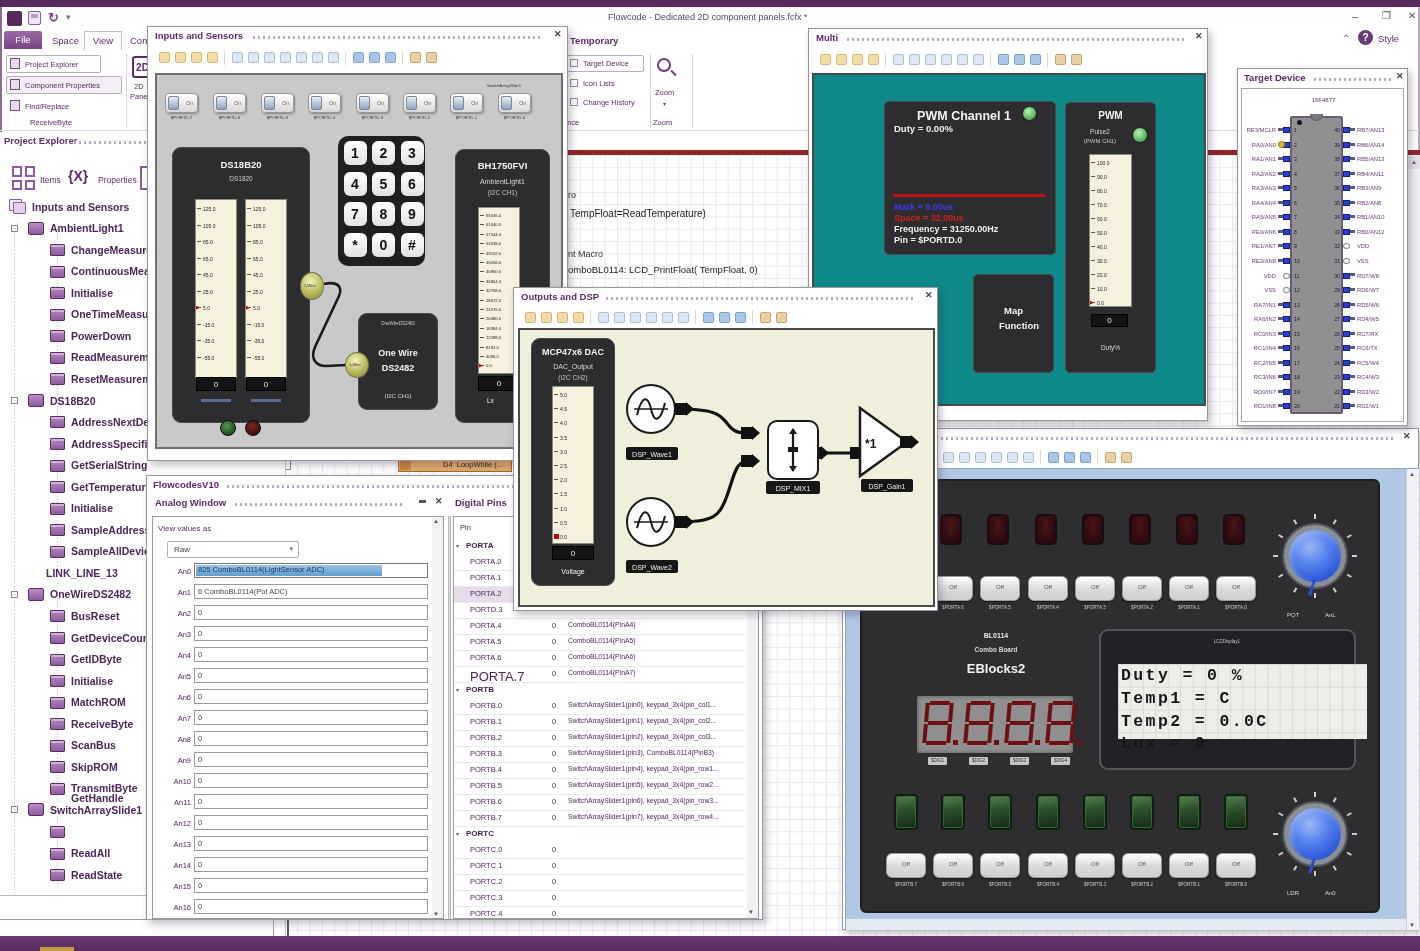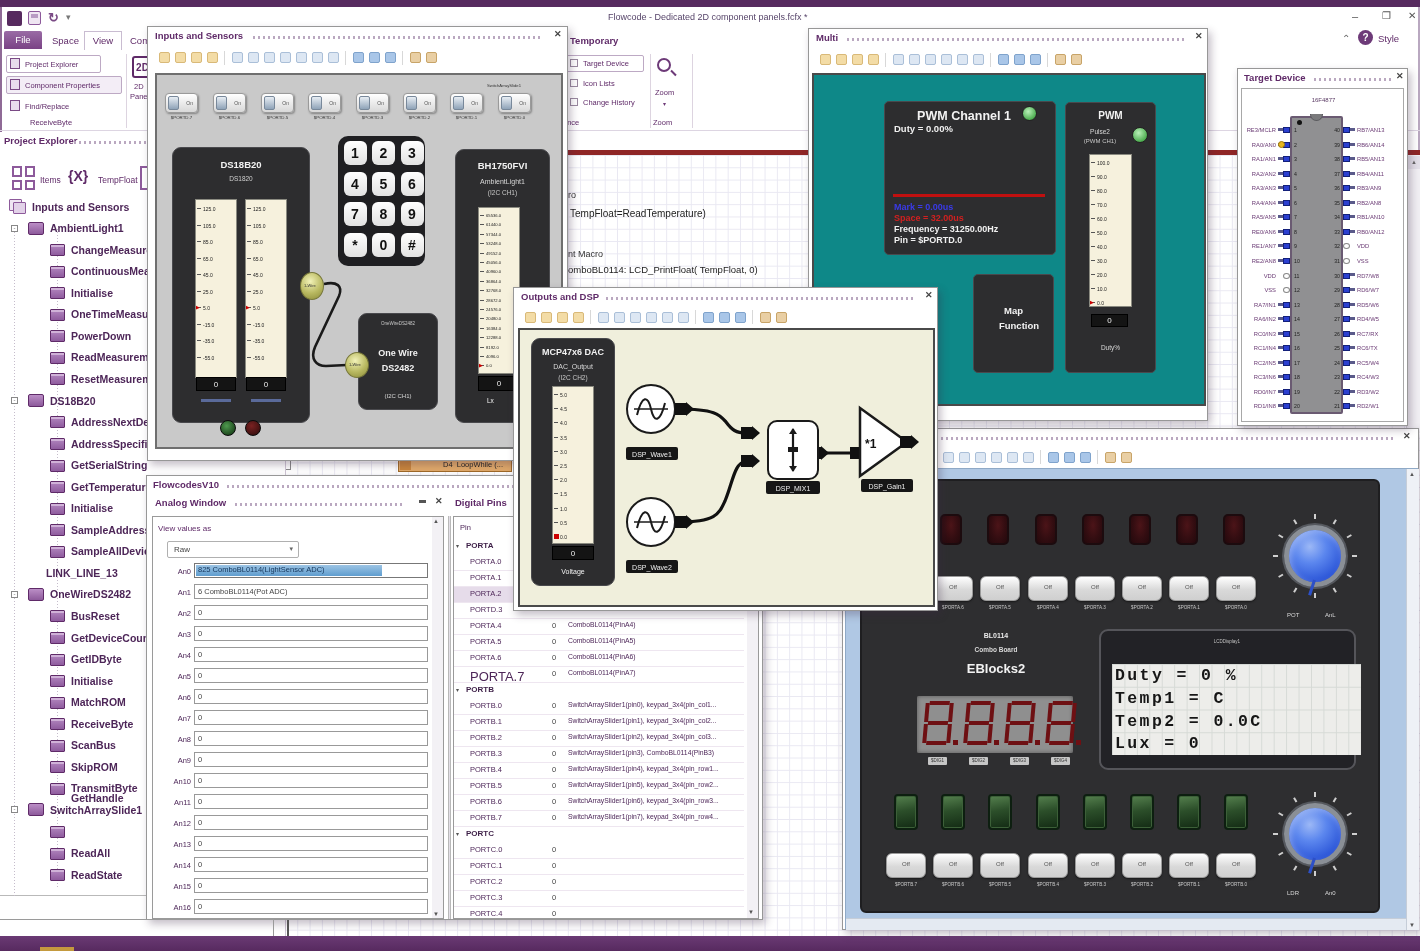--- a/index.html
+++ b/index.html
@@ -124,21 +124,21 @@
   <div class="tt" style="left:4px;top:3px">Project Explorer</div>
   <div class="dots" style="left:74px;top:9px;width:205px"></div>
   <div class="abs" style="left:12px;top:34px;width:24px;height:24px;display:grid;grid-template-columns:10px 10px;grid-gap:3px">
     <div style="border:2px solid #8d5a9b"></div>
         <div style="border:2px solid #8d5a9b"></div>
     <div style="border:2px solid #8d5a9b"></div>
         <div style="border:2px solid #8d5a9b"></div>
   </div>
   <div class="abs purple" style="left:40px;top:43px;font-size:8.5px">Items</div>
   <div class="abs purple" style="left:68px;top:36px;font-size:14px;font-weight:bold">{X}</div>
-  <div class="abs purple" style="left:98px;top:43px;font-size:8.5px">TempFloat</div>
+  <div class="abs purple" style="left:98px;top:43px;font-size:8.5px">Properties</div>
   <div class="abs" style="left:140px;top:34px;width:10px;height:24px;border:2px solid #8d5a9b;border-right:none"></div>
   <div class="abs" style="left:0;top:763px;width:286px;height:1px;background:#b9b9b9"></div>
   <div class="abs" style="left:14px;top:97px;width:1px;height:668px;background:repeating-linear-gradient(#c5bccb 0 1px,rgba(0,0,0,0) 1px 3px)"></div>
   <div class="abs" style="left:57px;top:97px;width:1px;height:660px;background:repeating-linear-gradient(#c5bccb 0 1px,rgba(0,0,0,0) 1px 3px)"></div>
   <div class="abs" style="left:9px;top:67px;width:13px;height:12px;border:1.5px solid #8d5a9b;background:#efe6f2;border-radius:1px"></div>
   <div class="abs" style="left:13px;top:70px;width:13px;height:12px;border:1.5px solid #8d5a9b;background:#e2d2e8;border-radius:1px"></div>
   <div class="trow" style="left:32px;top:64.5px;line-height:21px">Inputs and Sensors</div>
   <div class="texp" style="left:11px;top:93px">-</div>
   <div class="tfold" style="left:28px;top:90px"></div>
   <div class="trow" style="left:50px;top:86.0px;line-height:21px">AmbientLight1</div>
@@ -499,21 +499,21 @@
 <div class="seg" style="left:24.2px;top:2.2px;width:4.2px;height:18.8px"></div>
 <div class="seg" style="left:0;top:23.0px;width:4.2px;height:18.8px"></div>
 <div class="seg" style="left:24.2px;top:23.0px;width:4.2px;height:18.8px"></div>
 </div>
 <div class="seg" style="left:230px;top:271px;width:5px;height:5px"></div>
 <div class="abs" style="left:205px;top:288px;width:19px;height:8px;background:#c6c6c6;border-radius:1px">
           <span style="position:absolute;left:0;right:0;top:1px;text-align:center;font-size:4.5px;color:#333">$DIG4</span>
         </div>
 <div class="abs" style="left:253px;top:160px;width:257px;height:141px;background:#222226;border:2px solid #55555a;border-radius:9px"></div>
 <div class="abs" style="left:328px;top:170px;width:106px;text-align:center;font-size:4.5px;color:#c0c0c0">LCDDisplay1</div>
-<div class="abs" style="left:266px;top:195px;width:249px;height:91px;background:#ededea;background-image:linear-gradient(90deg,#d6dad6 1px,rgba(0,0,0,0) 1px),linear-gradient(#d6dad6 1px,rgba(0,0,0,0) 1px);background-size:12.45px 22.75px">
+<div class="abs" style="left:272px;top:195px;width:249px;height:75px;background:#ededea;background-image:linear-gradient(90deg,#d6dad6 1px,rgba(0,0,0,0) 1px),linear-gradient(#d6dad6 1px,rgba(0,0,0,0) 1px);background-size:12.45px 22.75px">
 <div class="abs" style="left:3px;top:2.0px;font-family:'Liberation Mono',monospace;font-weight:bold;font-size:16.5px;letter-spacing:2.4px;color:#161616;white-space:nowrap">Duty = 0 %</div>
 <div class="abs" style="left:3px;top:24.8px;font-family:'Liberation Mono',monospace;font-weight:bold;font-size:16.5px;letter-spacing:2.4px;color:#161616;white-space:nowrap">Temp1 = C</div>
 <div class="abs" style="left:3px;top:47.5px;font-family:'Liberation Mono',monospace;font-weight:bold;font-size:16.5px;letter-spacing:2.4px;color:#161616;white-space:nowrap">Temp2 = 0.0C</div>
 <div class="abs" style="left:3px;top:70.2px;font-family:'Liberation Mono',monospace;font-weight:bold;font-size:16.5px;letter-spacing:2.4px;color:#161616;white-space:nowrap">Lux = 0</div>
 </div>
 <div class="gbtn" style="left:48px;top:325px"></div>
 <div class="gbtn" style="left:95px;top:325px"></div>
 <div class="gbtn" style="left:142px;top:325px"></div>
 <div class="gbtn" style="left:190px;top:325px"></div>
 <div class="gbtn" style="left:237px;top:325px"></div>

